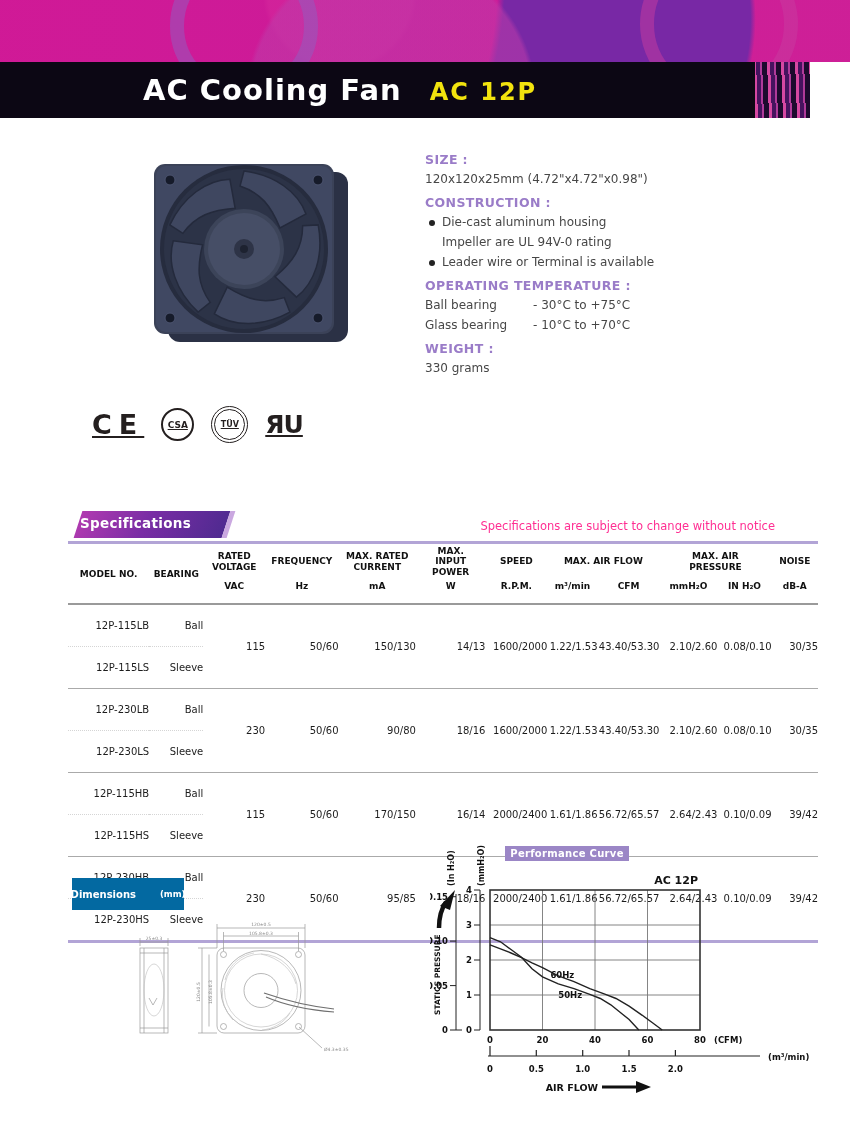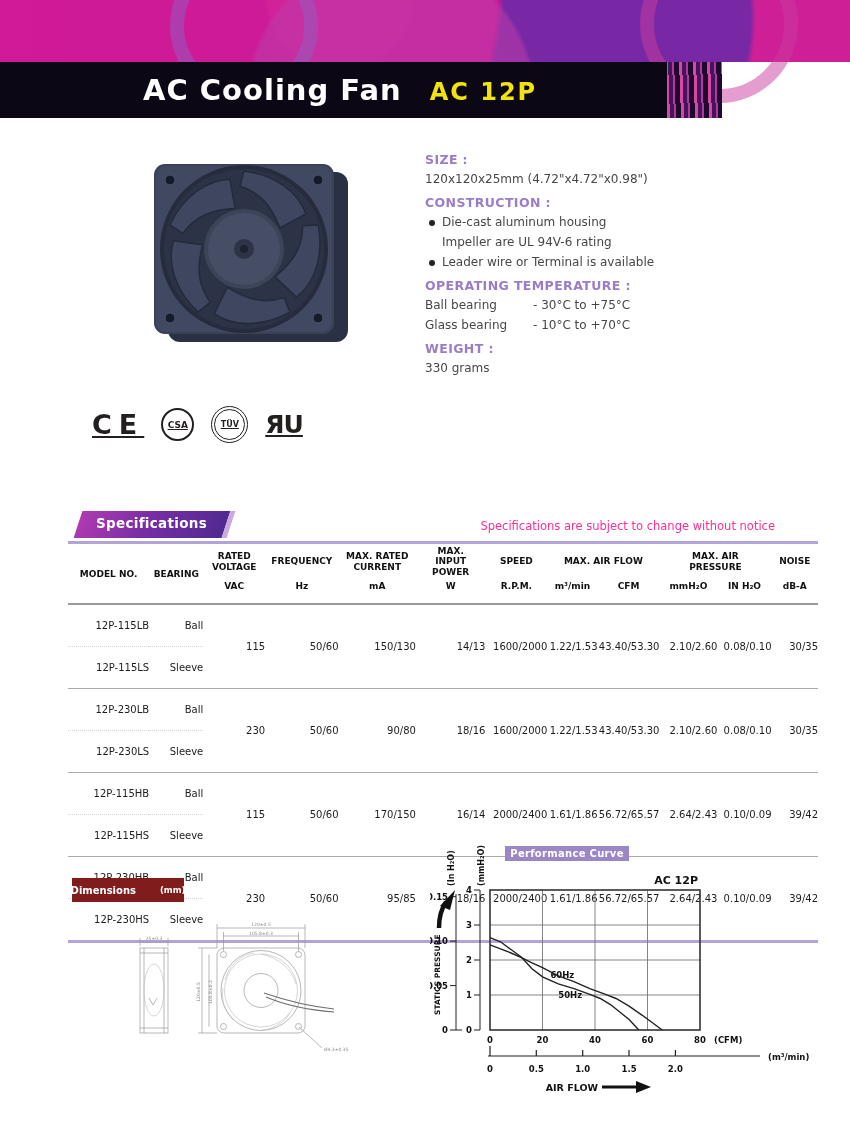--- a/index.html
+++ b/index.html
@@ -10,21 +10,21 @@
   .deco{position:absolute;left:0;top:0;width:850px;height:62px;
     background:
       radial-gradient(circle at 46% 160%, rgba(190,60,170,.55) 0 30%, transparent 31%),
       radial-gradient(circle at 13% -40%, rgba(215,25,150,.9) 0 52%, transparent 53%),
       radial-gradient(circle at 40% -10%, rgba(170,130,200,.8) 0 14%, transparent 15%),
       radial-gradient(circle at 63% 30%, rgba(120,40,165,1) 0 40%, transparent 41%),
       radial-gradient(circle at 88% 120%, rgba(210,30,150,.8) 0 26%, transparent 27%),
       radial-gradient(circle at 99% -30%, rgba(205,35,155,.85) 0 30%, transparent 31%),
       linear-gradient(90deg,#8d1f9c,#7327a6 35%,#7c2aa4 70%,#5c2b9e);}
   .deco .ring{position:absolute;border-radius:50%;border:14px solid rgba(150,90,190,.55);}
-  .titlebar{position:absolute;left:0;top:62px;width:722px;height:56px;background:#0c0714;
+  .titlebar{position:absolute;left:0;top:62px;width:810px;height:56px;background:#0c0714;
             display:flex;align-items:center;}
   .title{color:#fff;font-size:29px;font-weight:bold;letter-spacing:1px;margin-left:143px;}
   .model{color:#f2e30e;font-size:24px;font-weight:bold;letter-spacing:2px;margin-left:28px;margin-top:4px;}
   .pinkstrip{position:absolute;right:0;top:0;width:55px;height:56px;
       background:repeating-linear-gradient(88deg,#d648a2 0 3px,#46135f 3px 7px,#b03a9a 7px 9px,#1d0a2e 9px 14px);}
 
   
   .fanimg{position:absolute;left:140px;top:150px;}
   .info{position:absolute;left:425px;top:143px;width:410px;font-size:12px;color:#474747;}
   .ph{color:#9a7cc8;font-weight:bold;font-size:12.5px;letter-spacing:.4px;margin:9px 0 5px;}
@@ -39,34 +39,34 @@
   .ce{font-size:27px;font-weight:bold;letter-spacing:7px;font-family:"DejaVu Sans",sans-serif;}
   .mark-circle{width:29px;height:29px;border:2.5px solid #241f1f;border-radius:50%;
       display:flex;align-items:center;justify-content:center;font-weight:bold;font-size:9px;}
   .mark-circle.tuv{border-style:double;border-width:4px;font-size:8px;}
   .ul{font-size:25px;font-weight:bold;letter-spacing:-1px;}
 
   
   .spec-tag{position:absolute;left:78px;top:511px;width:148px;height:27px;transform:skewX(-18deg);
       background:linear-gradient(100deg,#b03ab0 0%,#7a2da5 45%,#4f2a90 100%);
       border-right:5px solid #caa8e0;}
-  .spec-tag-label{position:absolute;left:96px;top:515px;color:#fff;font-weight:bold;font-size:13.5px;letter-spacing:.3px;}
+  .spec-tag-label{position:absolute;left:80px;top:515px;color:#fff;font-weight:bold;font-size:13.5px;letter-spacing:.3px;}
   .notice{position:absolute;left:430px;top:519px;width:345px;text-align:right;color:#ff2e92;font-size:11.5px;}
 
   table.spec{position:absolute;left:68px;top:541px;width:750px;border-collapse:collapse;
       border-top:3px solid #b2a4d6;border-bottom:3px solid #b2a4d6;table-layout:fixed;}
   table.spec th{font-size:9px;font-weight:bold;color:#111;text-align:center;padding:2px 0;line-height:1.15;}
   table.spec td{font-size:10px;color:#1c1c1c;text-align:right;padding:14px 0;line-height:1.3;}
   tr.units th{font-size:9px;padding-bottom:12px;}
   tr.units{border-bottom:2px solid #9a9a9a;}
   tr.gstart{border-top:1.6px solid #aaa;}
   td.half{border-bottom:1px dotted #d5d5d5;}
 
   
-  .dim-tag{position:absolute;left:72px;top:878px;width:112px;height:24px;background:#7f1d1d;
+  .dim-tag{position:absolute;left:72px;top:878px;width:112px;height:32px;background:#0369a1;
       color:#fff;font-size:10px;font-weight:bold;display:flex;align-items:center;justify-content:center;gap:24px;}
   .dim-tag .mm{font-size:8.5px;font-weight:bold;}
   .drawing{position:absolute;left:122px;top:898px;}
 
   
   .curve-tag{position:absolute;left:505px;top:846px;width:124px;height:15px;background:#9b86c6;
       color:#fff;font-size:10px;font-weight:bold;display:flex;align-items:center;justify-content:center;letter-spacing:.3px;}
   .chart{position:absolute;left:430px;top:840px;}
 </style>
 </head>
@@ -120,21 +120,21 @@
 
   <div class="info">
     <div class="ph">SIZE :</div>
     <div class="pv">120x120x25mm (4.72"x4.72"x0.98")</div>
     <div class="ph">CONSTRUCTION :</div>
     <div class="blist">
       <div class="bitem">
         <span class="dot"></span>
         <span>Die-cast aluminum housing</span>
       </div>
-      <div class="sub" style="margin:6px 0 6px 17px;">Impeller are UL 94V-6 rating</div>
+      <div class="sub" style="margin:6px 0 6px 17px;">Impeller are UL 94V-0 rating</div>
       <div class="bitem">
         <span class="dot"></span>
         <span>Leader wire or Terminal is available</span>
       </div>
     </div>
     <div class="ph">OPERATING TEMPERATURE :</div>
     <div class="trow">
       <span class="tn">Ball bearing</span>
       <span>- 30°C to +75°C</span>
     </div>

